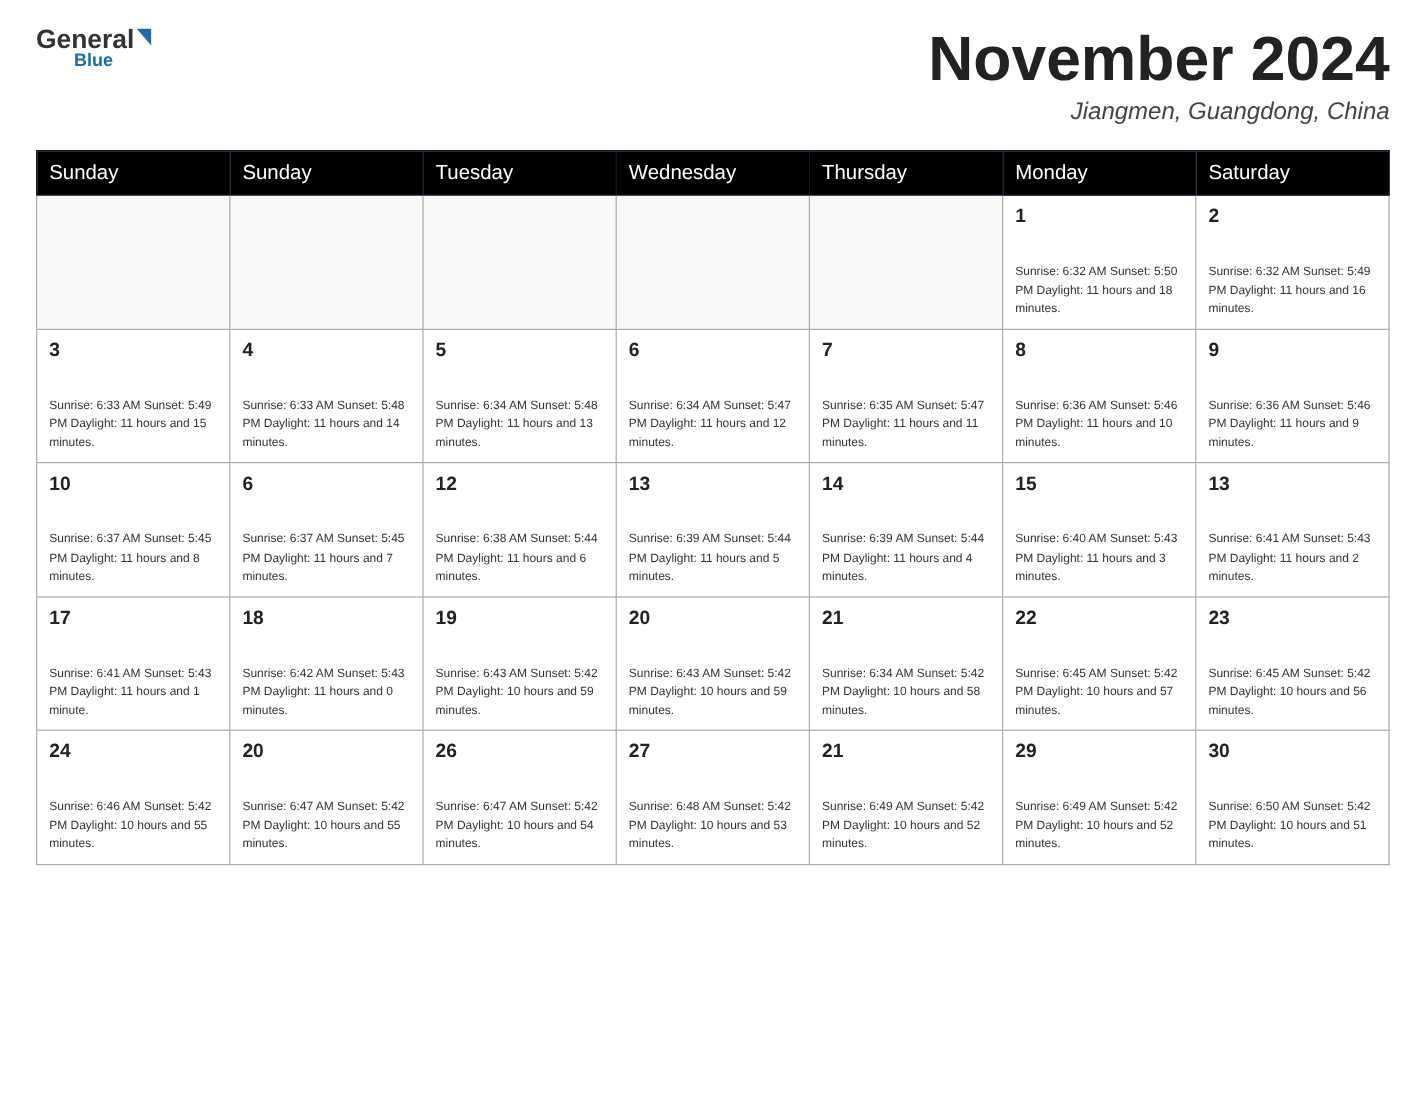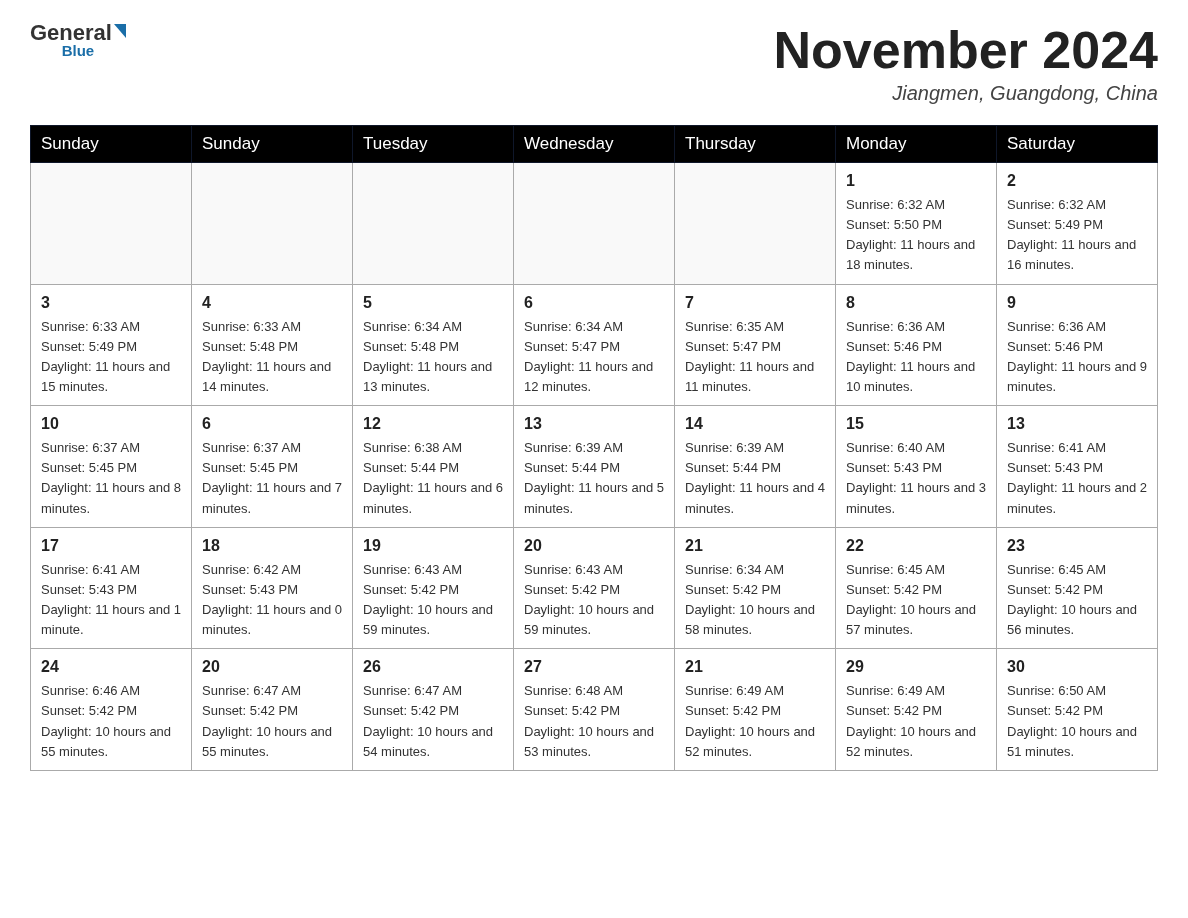--- a/index.html
+++ b/index.html
@@ -99,23 +99,24 @@
 
     .day-number {
       font-size: 16px;
       font-weight: bold;
       color: #222;
       display: block;
       margin-bottom: 2px;
     }
 
     .day-info {
-      font-size: 13px;
+      font-size: 10px;
       color: #333;
       line-height: 1.55;
+      margin-top: 26px;
     }
 
     .empty-cell {
       background: #f9f9f9;
     }
 
     tr:first-child td {
       height: 110px;
     }
 

